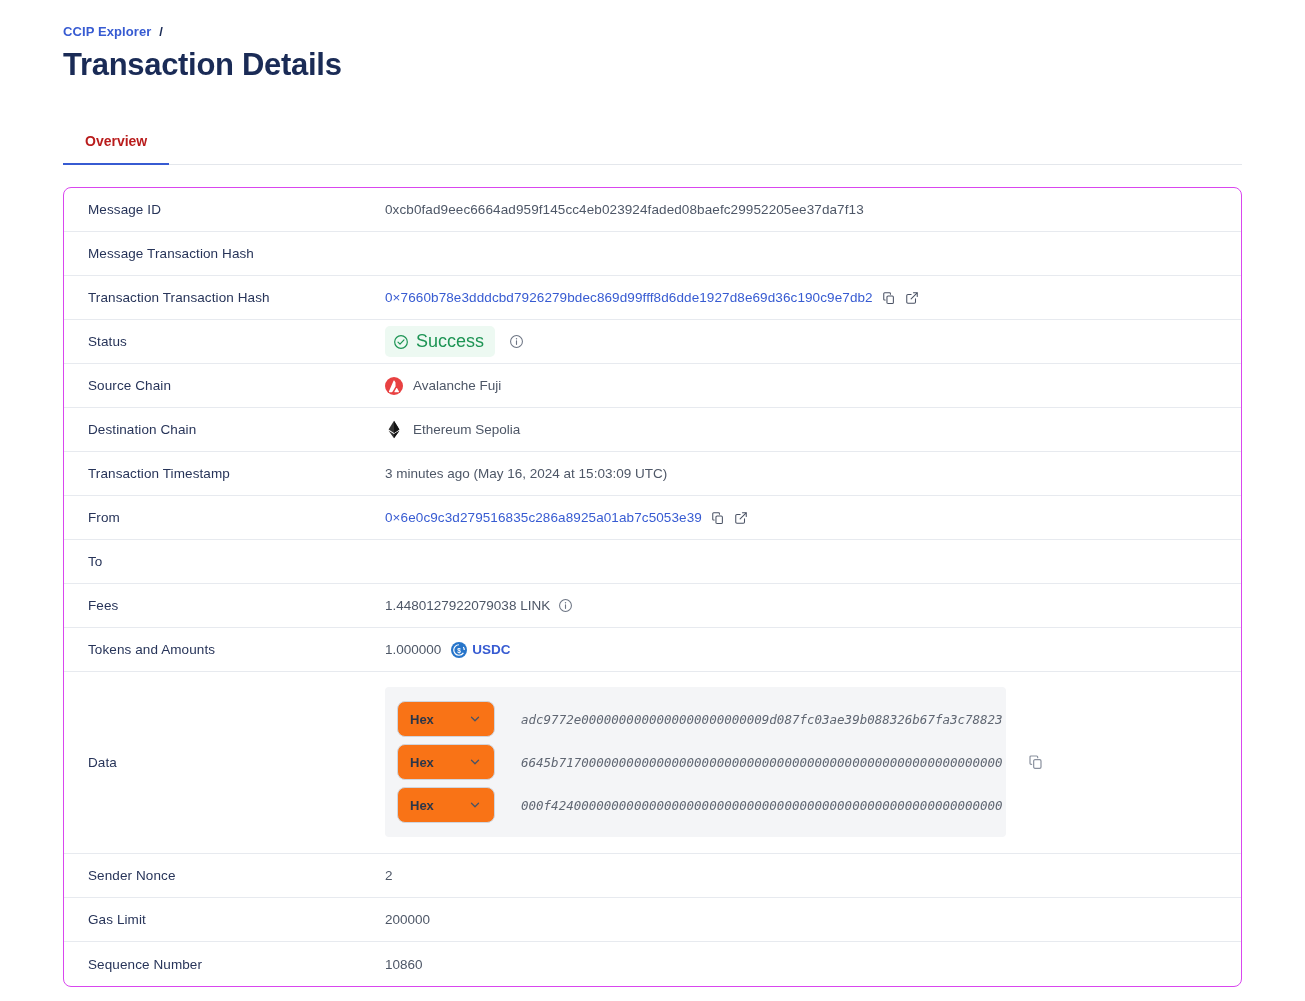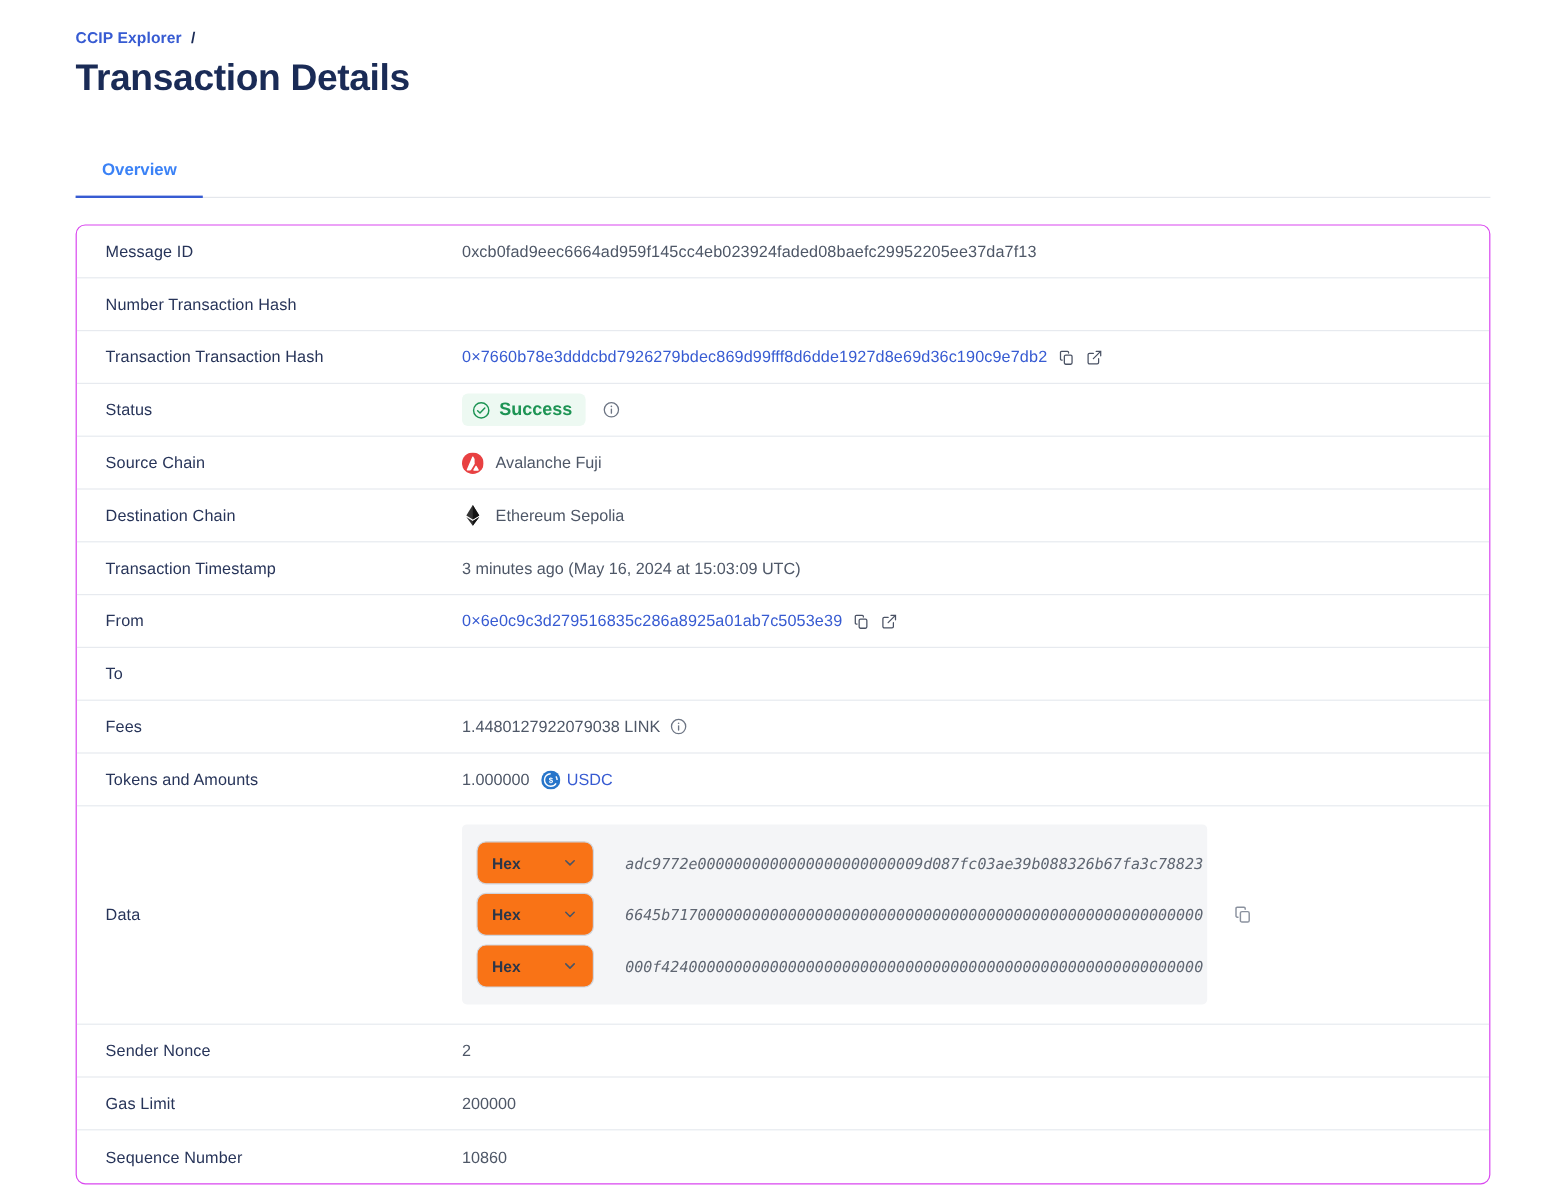--- a/index.html
+++ b/index.html
@@ -25,21 +25,21 @@
     color: #1a2b56;
     letter-spacing: -0.3px;
   }
 
   
   .tabbar { margin-top: 40px; border-bottom: 1px solid #e4e7ec; display: flex; }
   .tab {
     padding: 10px 22px 14px 22px;
     font-size: 14px;
     font-weight: 700;
-    color: #3b82f6;
+    color: #b91c1c;
     border-bottom: 2px solid #375bd2;
     margin-bottom: -1px;
     cursor: pointer;
   }
 
   
   .card {
     margin-top: 22px;
     border: 1px solid #d946ef;
     border-radius: 8px;
@@ -84,33 +84,33 @@
 
   
   .badge {
     display: inline-flex;
     align-items: center;
     gap: 7px;
     background: #edf9f2;
     border-radius: 5px;
     padding: 5px 11px 5px 8px;
     color: #1d9454;
-    font-size: 15px;
-    font-weight: 700;
+    font-size: 18px;
+    font-weight: 400;
   }
   .info-btn { margin-left: 14px; color: #6d7584; }
 
   
   .chain { display: inline-flex; align-items: center; gap: 10px; color: #4e5767; }
 
   
   .token-amount { color: #4e5767; }
   .token-link {
     display: inline-flex; align-items: center; gap: 5px;
-    color: #375bd2; font-weight: 400; text-decoration: none; cursor: pointer;
+    color: #375bd2; font-weight: 700; text-decoration: none; cursor: pointer;
     margin-left: 10px;
   }
 
   
   .row.data-row { align-items: center; padding-top: 15px; padding-bottom: 16px; }
   .data-panel {
     background: #f4f5f7;
     border-radius: 4px;
     padding: 14px 12px;
     display: flex;
@@ -206,21 +206,21 @@
   </div>
 
   <div class="card">
 
     <div class="row">
       <div class="label">Message ID</div>
       <div class="value mono-gap">0xcb0fad9eec6664ad959f145cc4eb023924faded08baefc29952205ee37da7f13</div>
     </div>
 
     <div class="row">
-      <div class="label">Number Transaction Hash</div>
+      <div class="label">Message Transaction Hash</div>
     </div>
 
     <div class="row">
       <div class="label">Transaction Transaction Hash</div>
       <div class="value">
         <a class="hash-link">0×7660b78e3dddcbd7926279bdec869d99fff8d6dde1927d8e69d36c190c9e7db2</a>
         <button class="icon-btn" title="Copy">
           <svg width="14" height="14" viewBox="0 0 24 24">
               <use href="#ic-copy"></use>
             </svg>

